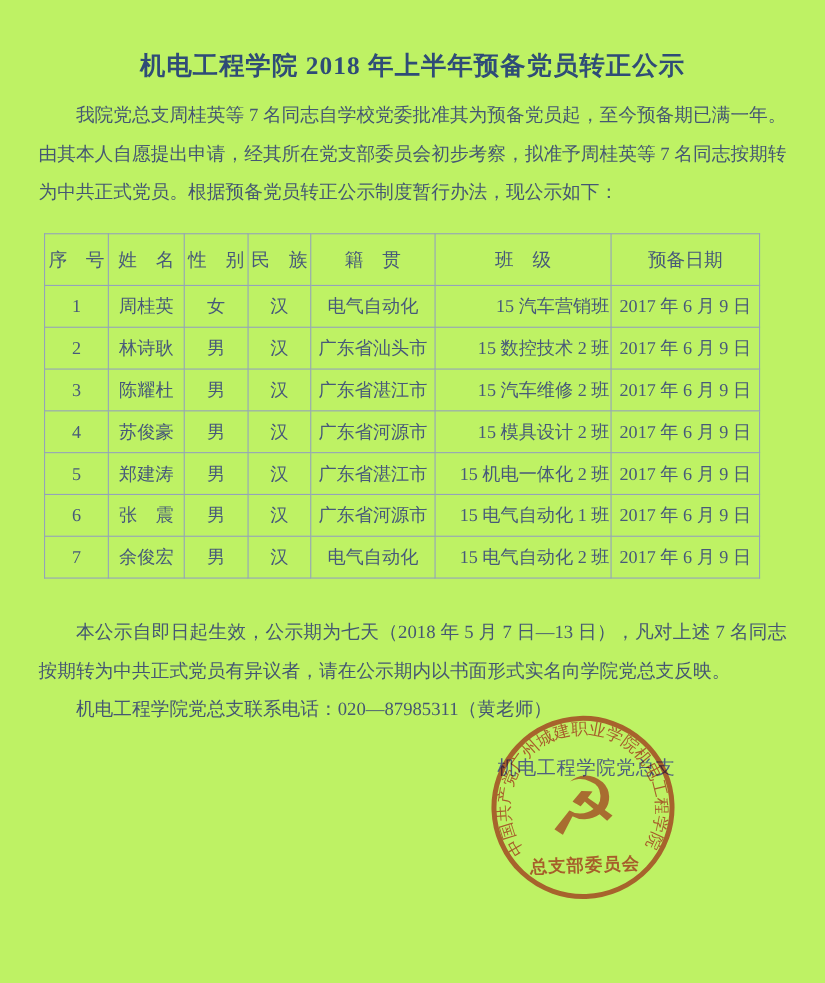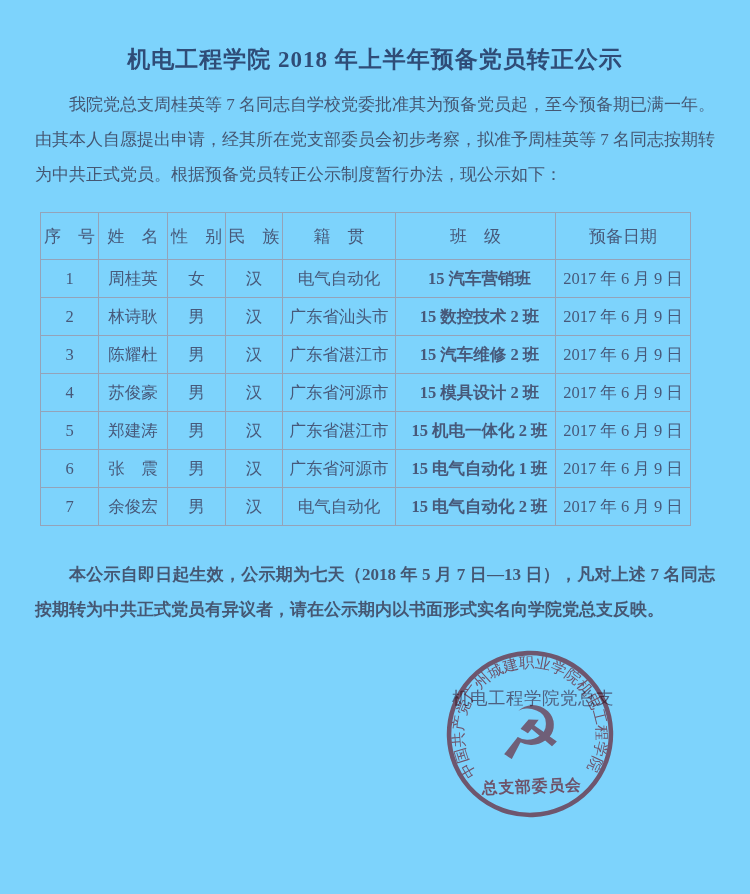--- a/index.html
+++ b/index.html
@@ -1,19 +1,19 @@
 <!DOCTYPE html>
 <html><head>
 <meta charset="utf-8">
 <style>
   html,body{margin:0;padding:0;background:#ffffff;}
   .page{
     position:relative;
     width:750px;height:894px;
-    background:#7dd3fc;
+    background:#bef264;
     overflow:hidden;
     font-family:"Liberation Serif","DejaVu Serif",serif;
     color:#4a5b78;
   }
   .title{
     padding-top:44px;
     text-align:center;
     font-size:23px;
     font-weight:bold;
     color:#2f4c77;
@@ -45,29 +45,28 @@
   table.roster th, table.roster td{
     border:1px solid #94a3b9;
     text-align:center;
     font-weight:normal;
     font-size:16.5px;
     overflow:hidden;
     white-space:nowrap;
   }
   table.roster th{height:44px;font-size:17px;}
   table.roster td{height:35px;}
-  table.roster td:nth-child(6){text-align:center;padding-left:9px;font-weight:bold;}
+  table.roster td:nth-child(6){text-align:right;padding-left:9px;}
   .closing{
     margin:31px 35px 0 35px;
     font-size:17px;
     line-height:35px;
     text-align:justify;
     text-indent:2em;
     color:#455773;
-    font-weight:bold;
   }
   .contact{
     margin:0 35px;
     font-size:17px;
     line-height:35px;
     text-indent:2em;
     color:#455773;
   }
   .signature{
     position:absolute;
@@ -182,20 +181,21 @@
           <td>男</td>
           <td>汉</td>
           <td>电气自动化</td>
           <td>15 电气自动化 2 班</td>
           <td>2017 年 6 月 9 日</td>
         </tr>
       </tbody>
   </table>
 
   <p class="closing">本公示自即日起生效，公示期为七天（2018 年 5 月 7 日—13 日），凡对上述 7 名同志按期转为中共正式党员有异议者，请在公示期内以书面形式实名向学院党总支反映。</p>
+  <p class="contact">机电工程学院党总支联系电话：020—87985311（黄老师）</p>
 
   <div class="signature">
     <div>机电工程学院党总支</div>
   </div>
 
   <svg class="seal" viewBox="0 0 170 170">
     <circle cx="85" cy="85" r="80" fill="none" stroke="#d9434c" stroke-width="4.5" opacity="0.92"></circle>
     <path id="seal-arc" fill="none" d="M 30.9,122.9 A 66,66 0 1,1 139.1,122.9"></path>
     <text font-size="14.5" fill="#d9434c" opacity="0.95">
       <textPath href="#seal-arc" startOffset="0" textLength="286" lengthAdjust="spacingAndGlyphs">中国共产党广州城建职业学院机电工程学院</textPath>

